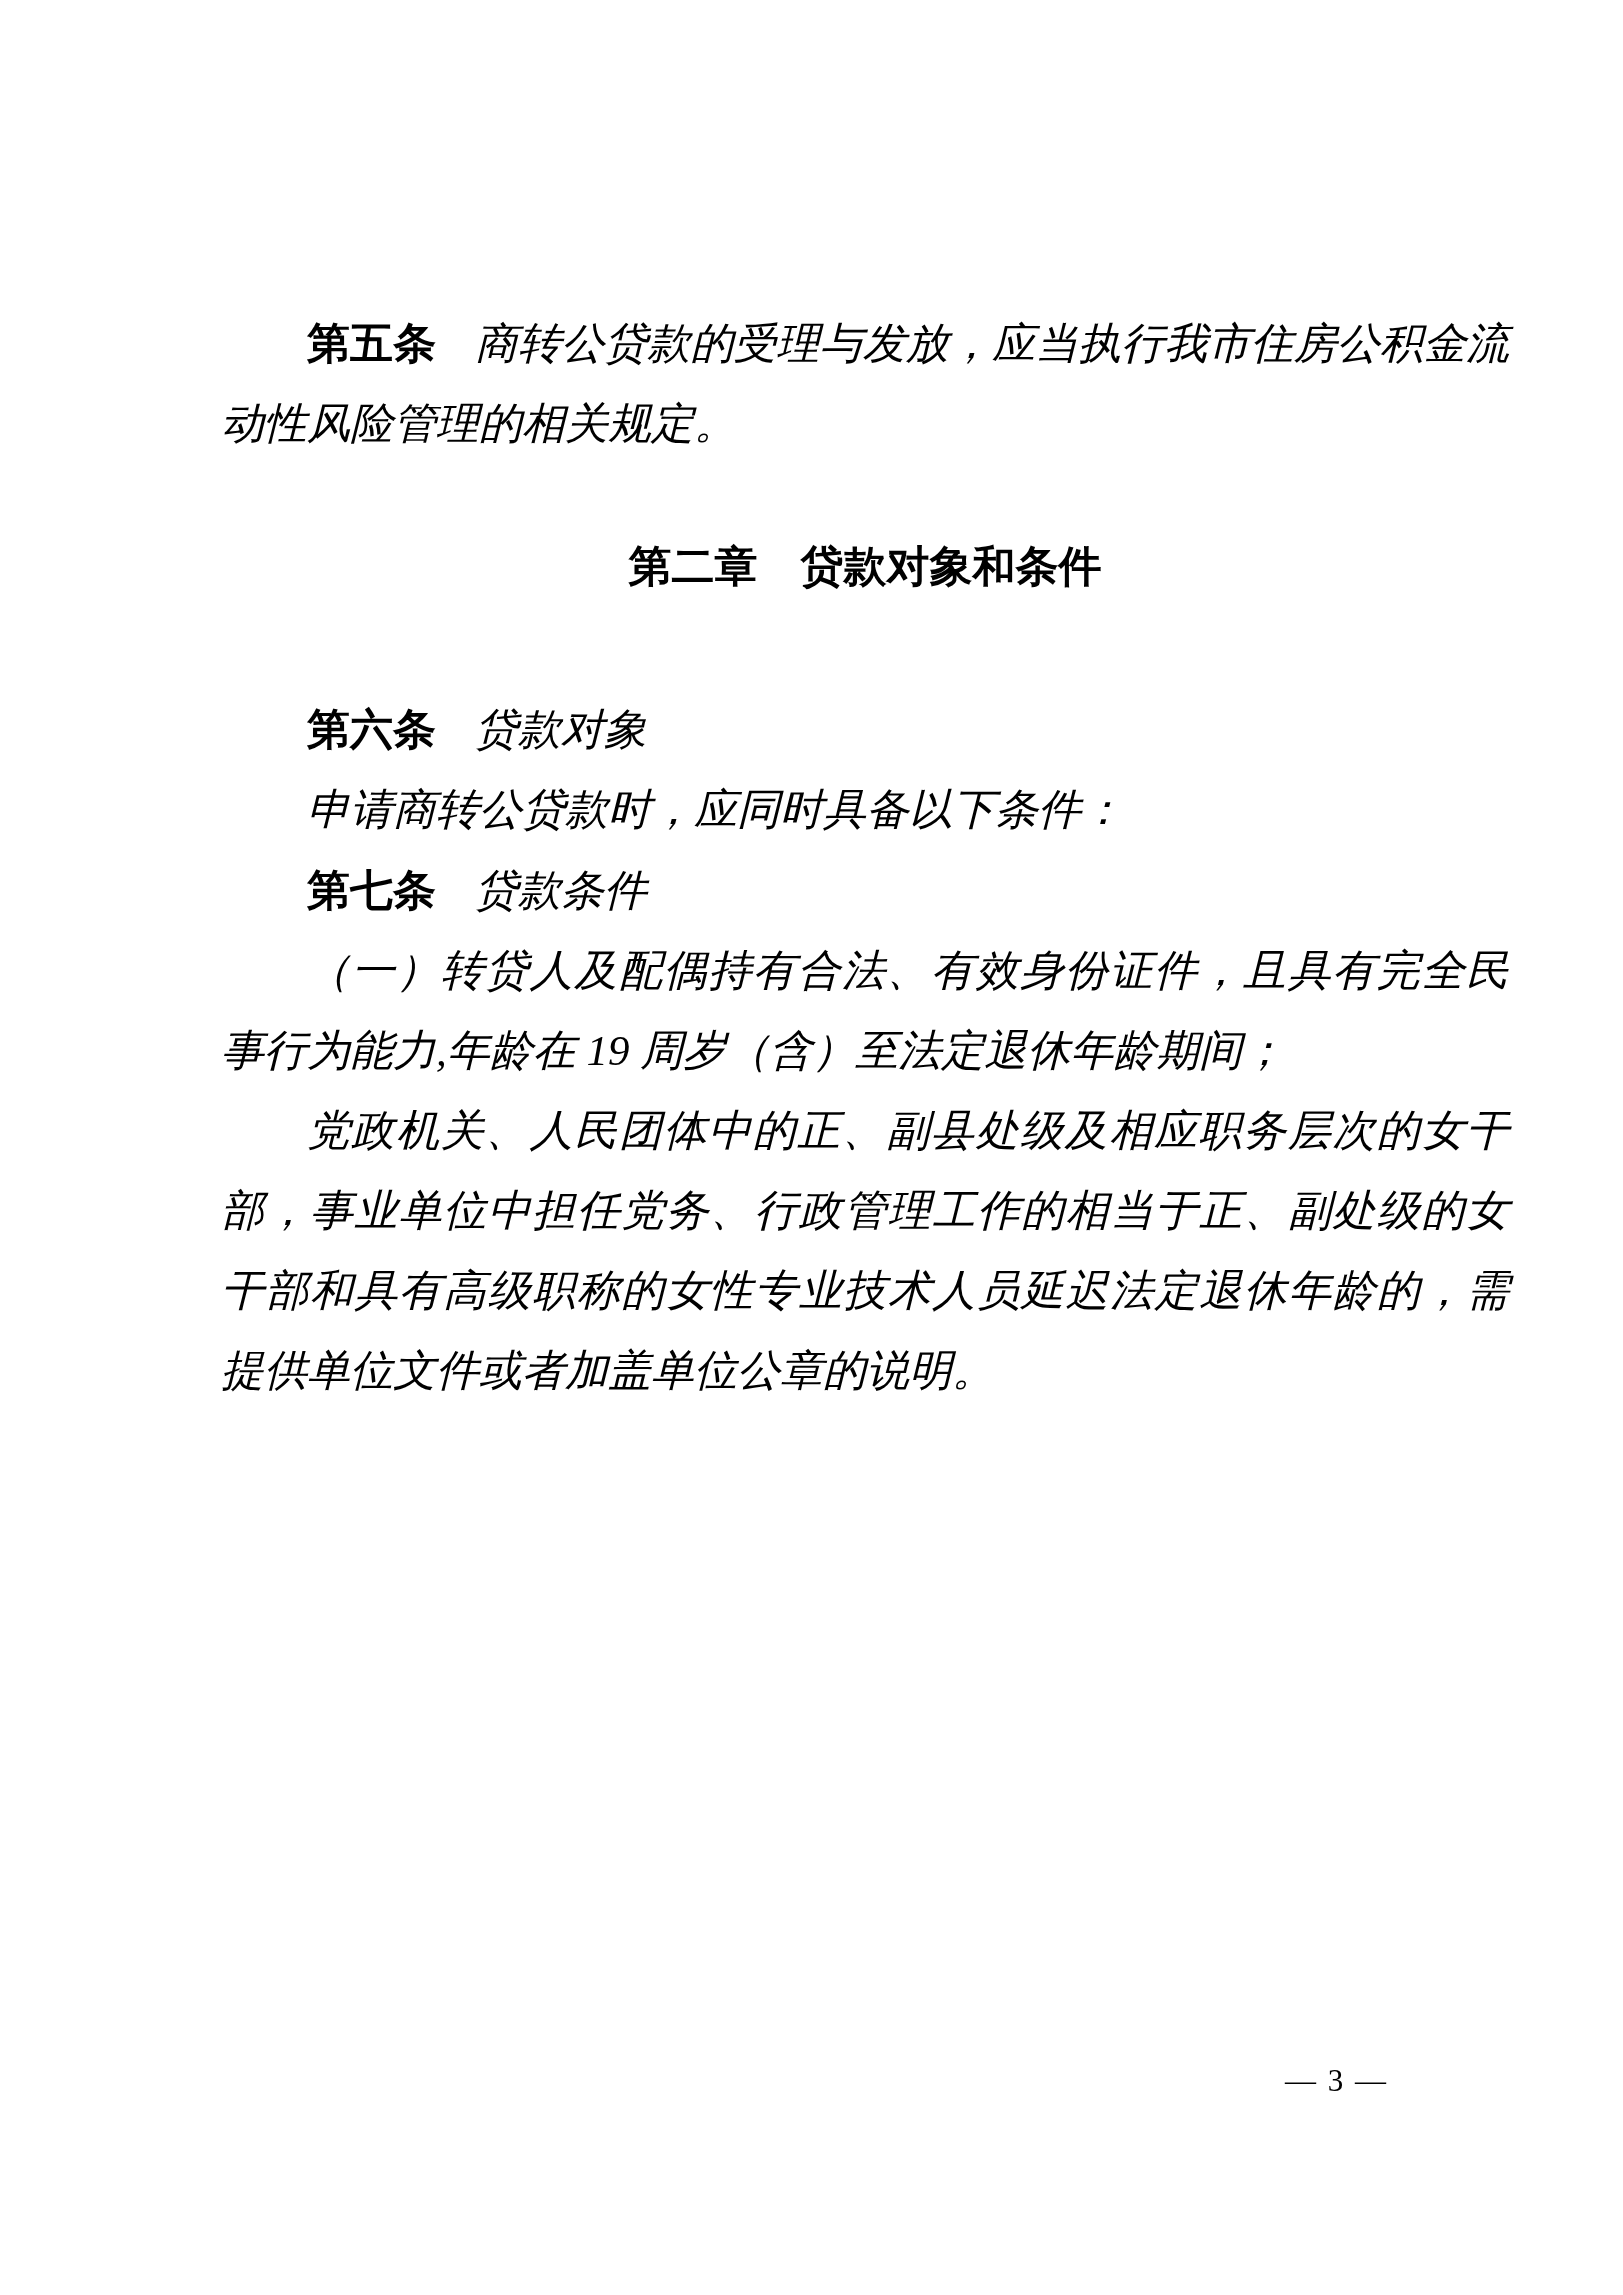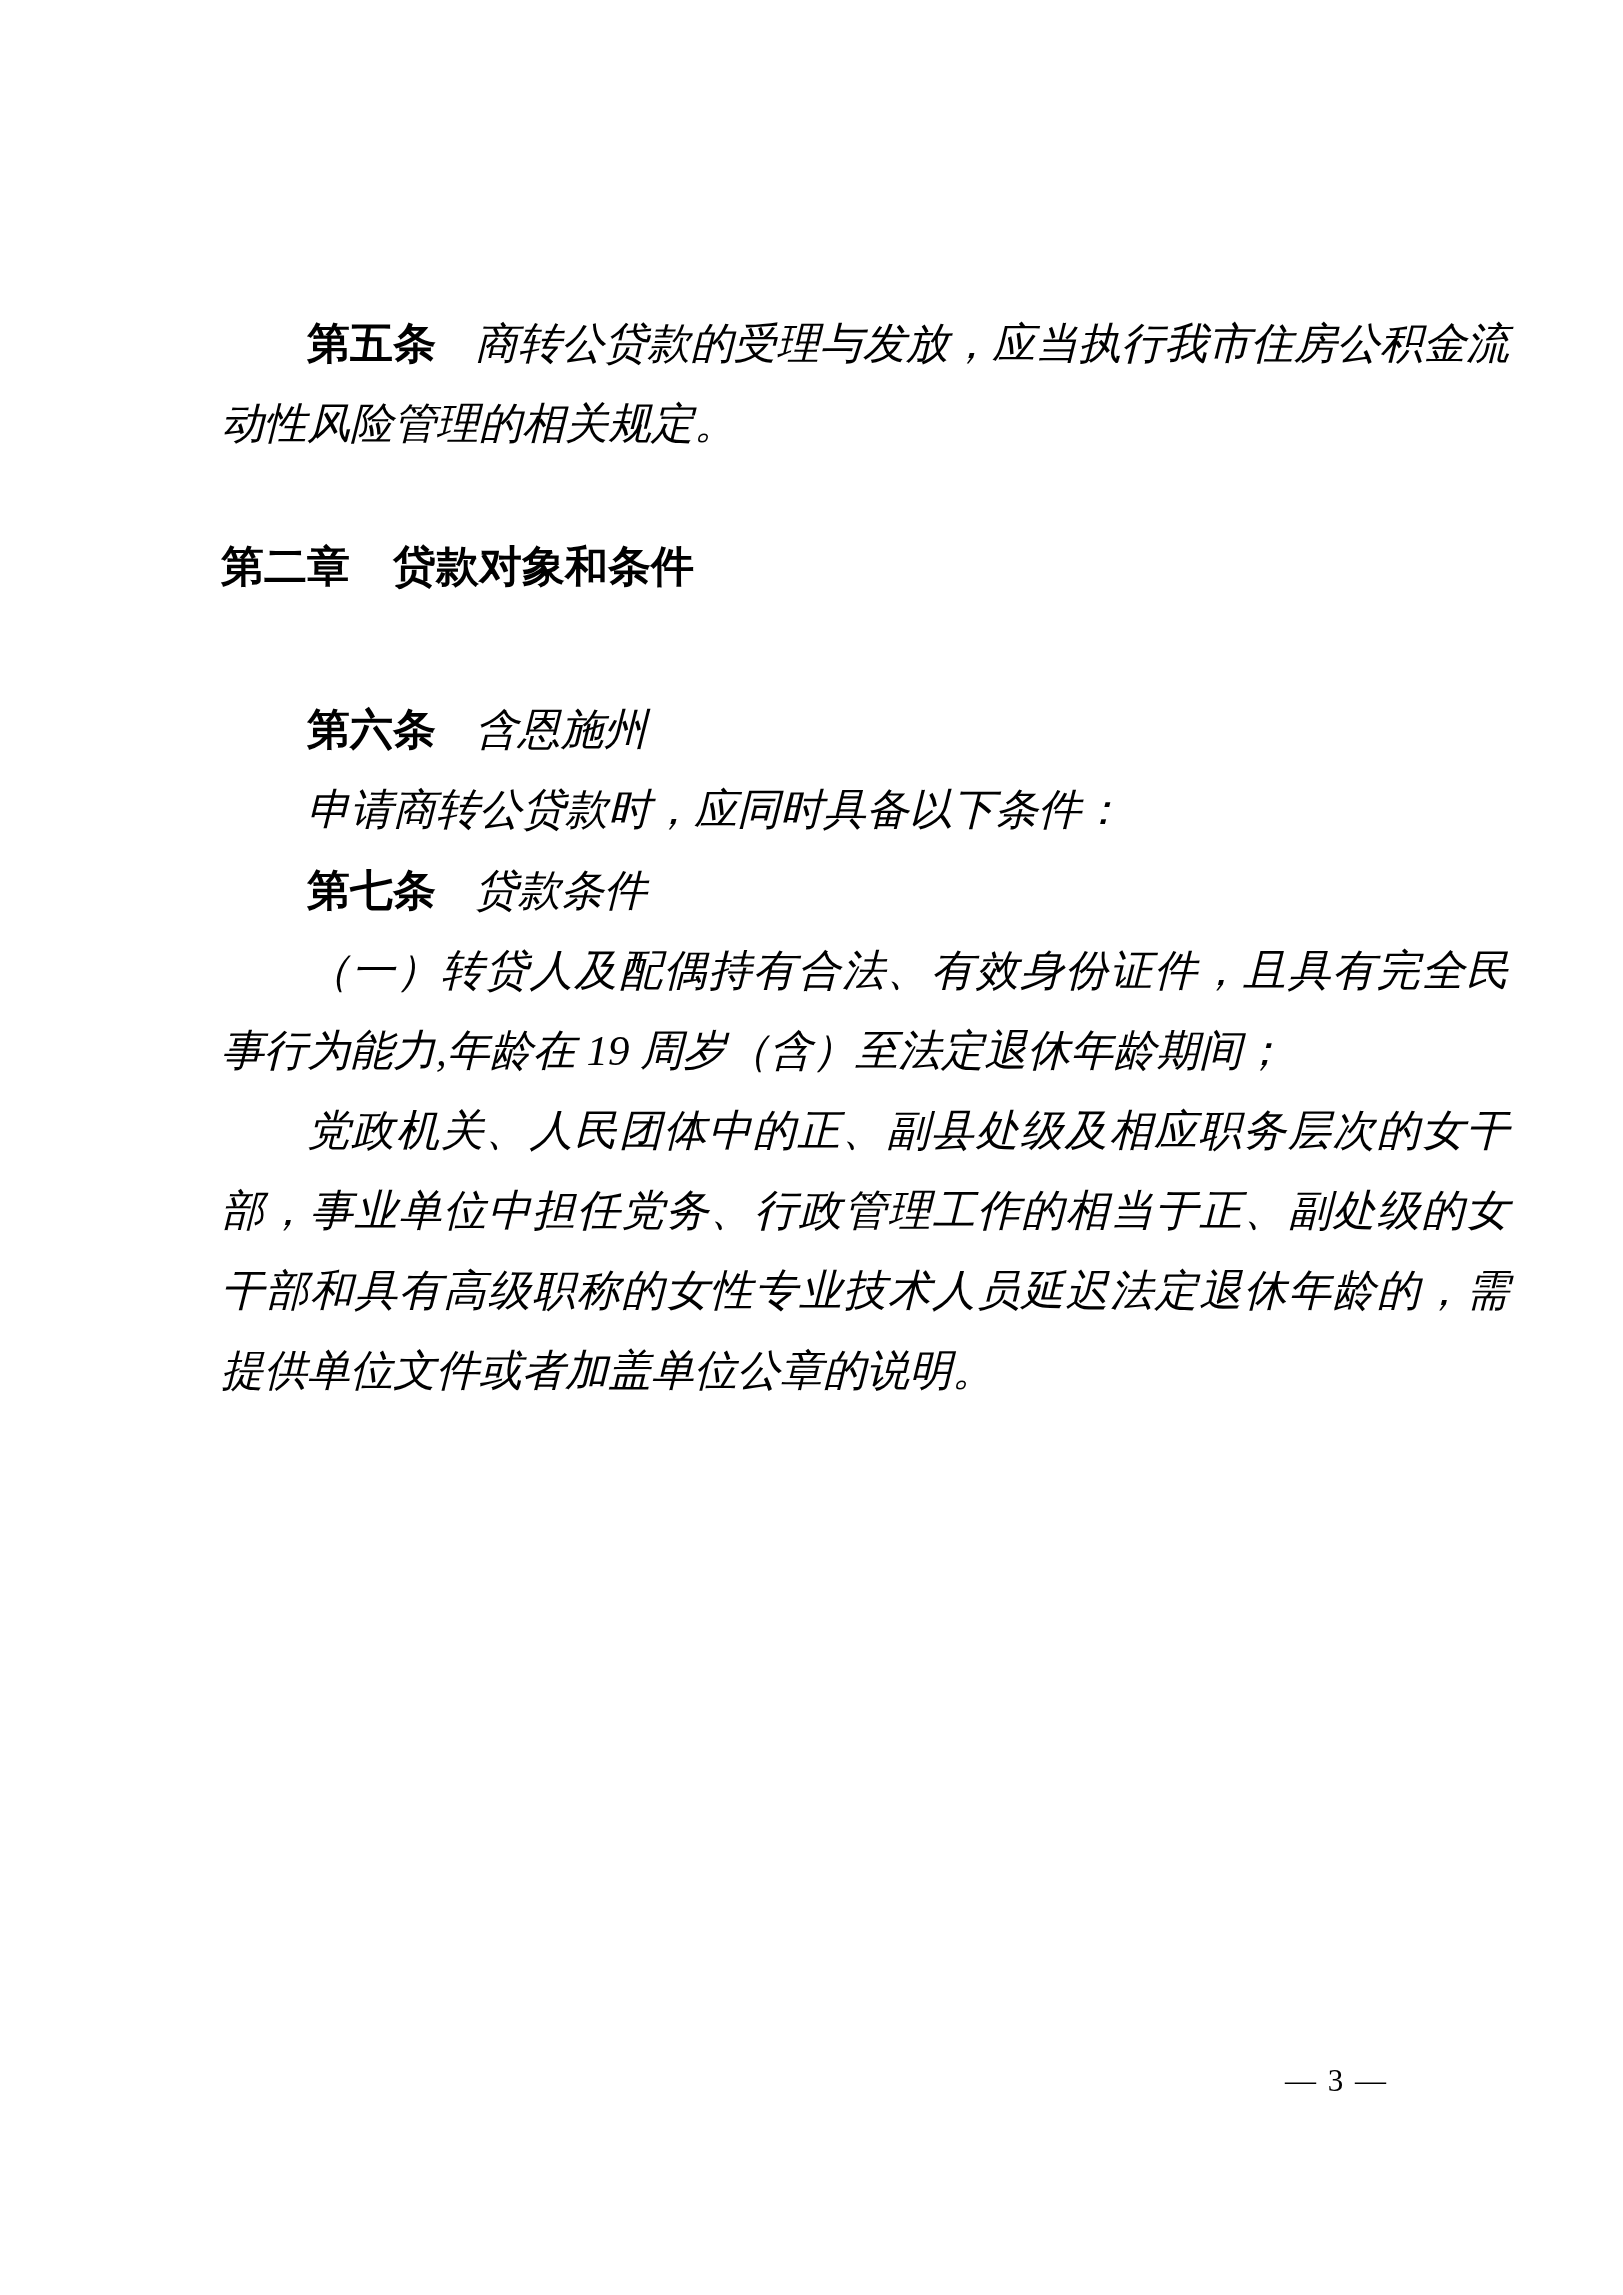--- a/index.html
+++ b/index.html
@@ -31,21 +31,21 @@
   }
   .term {
     font-family: "Liberation Sans", "DejaVu Sans", sans-serif;
     font-weight: 700;
     font-style: normal;
     margin-right: 0.9em;
   }
   .chapter-heading {
     margin: 62px 0 83px 0;
     text-indent: 0;
-    text-align: left;
+    text-align: center;
     font-family: "Liberation Sans", "DejaVu Sans", sans-serif;
     font-weight: 700;
   }
   .page-number {
     position: absolute;
     top: 2062px;
     right: 235px;
     font-size: 31px;
     line-height: 37px;
     letter-spacing: 2px;
@@ -54,21 +54,21 @@
 </style>
 </head>
 <body>
 
 <div class="page">
 
   <p class="para"><span class="term">第五条</span><span class="body-run">商转公贷款的受理与发放，应当执行我市住房公积金流动性风险管理的相关规定。</span></p>
 
   <p class="para chapter-heading">第二章　贷款对象和条件</p>
 
-  <p class="para"><span class="term">第六条</span><span class="body-run">含恩施州</span></p>
+  <p class="para"><span class="term">第六条</span><span class="body-run">贷款对象</span></p>
 
 
   <p class="para body-run">申请商转公贷款时，应同时具备以下条件：</p>
 
   <p class="para"><span class="term">第七条</span><span class="body-run">贷款条件</span></p>
 
   <p class="para body-run">（一）转贷人及配偶持有合法、有效身份证件，且具有完全民事行为能力,年龄在 19 周岁（含）至法定退休年龄期间；</p>
 
   <p class="para body-run">党政机关、人民团体中的正、副县处级及相应职务层次的女干部，事业单位中担任党务、行政管理工作的相当于正、副处级的女干部和具有高级职称的女性专业技术人员延迟法定退休年龄的，需提供单位文件或者加盖单位公章的说明。</p>
 

